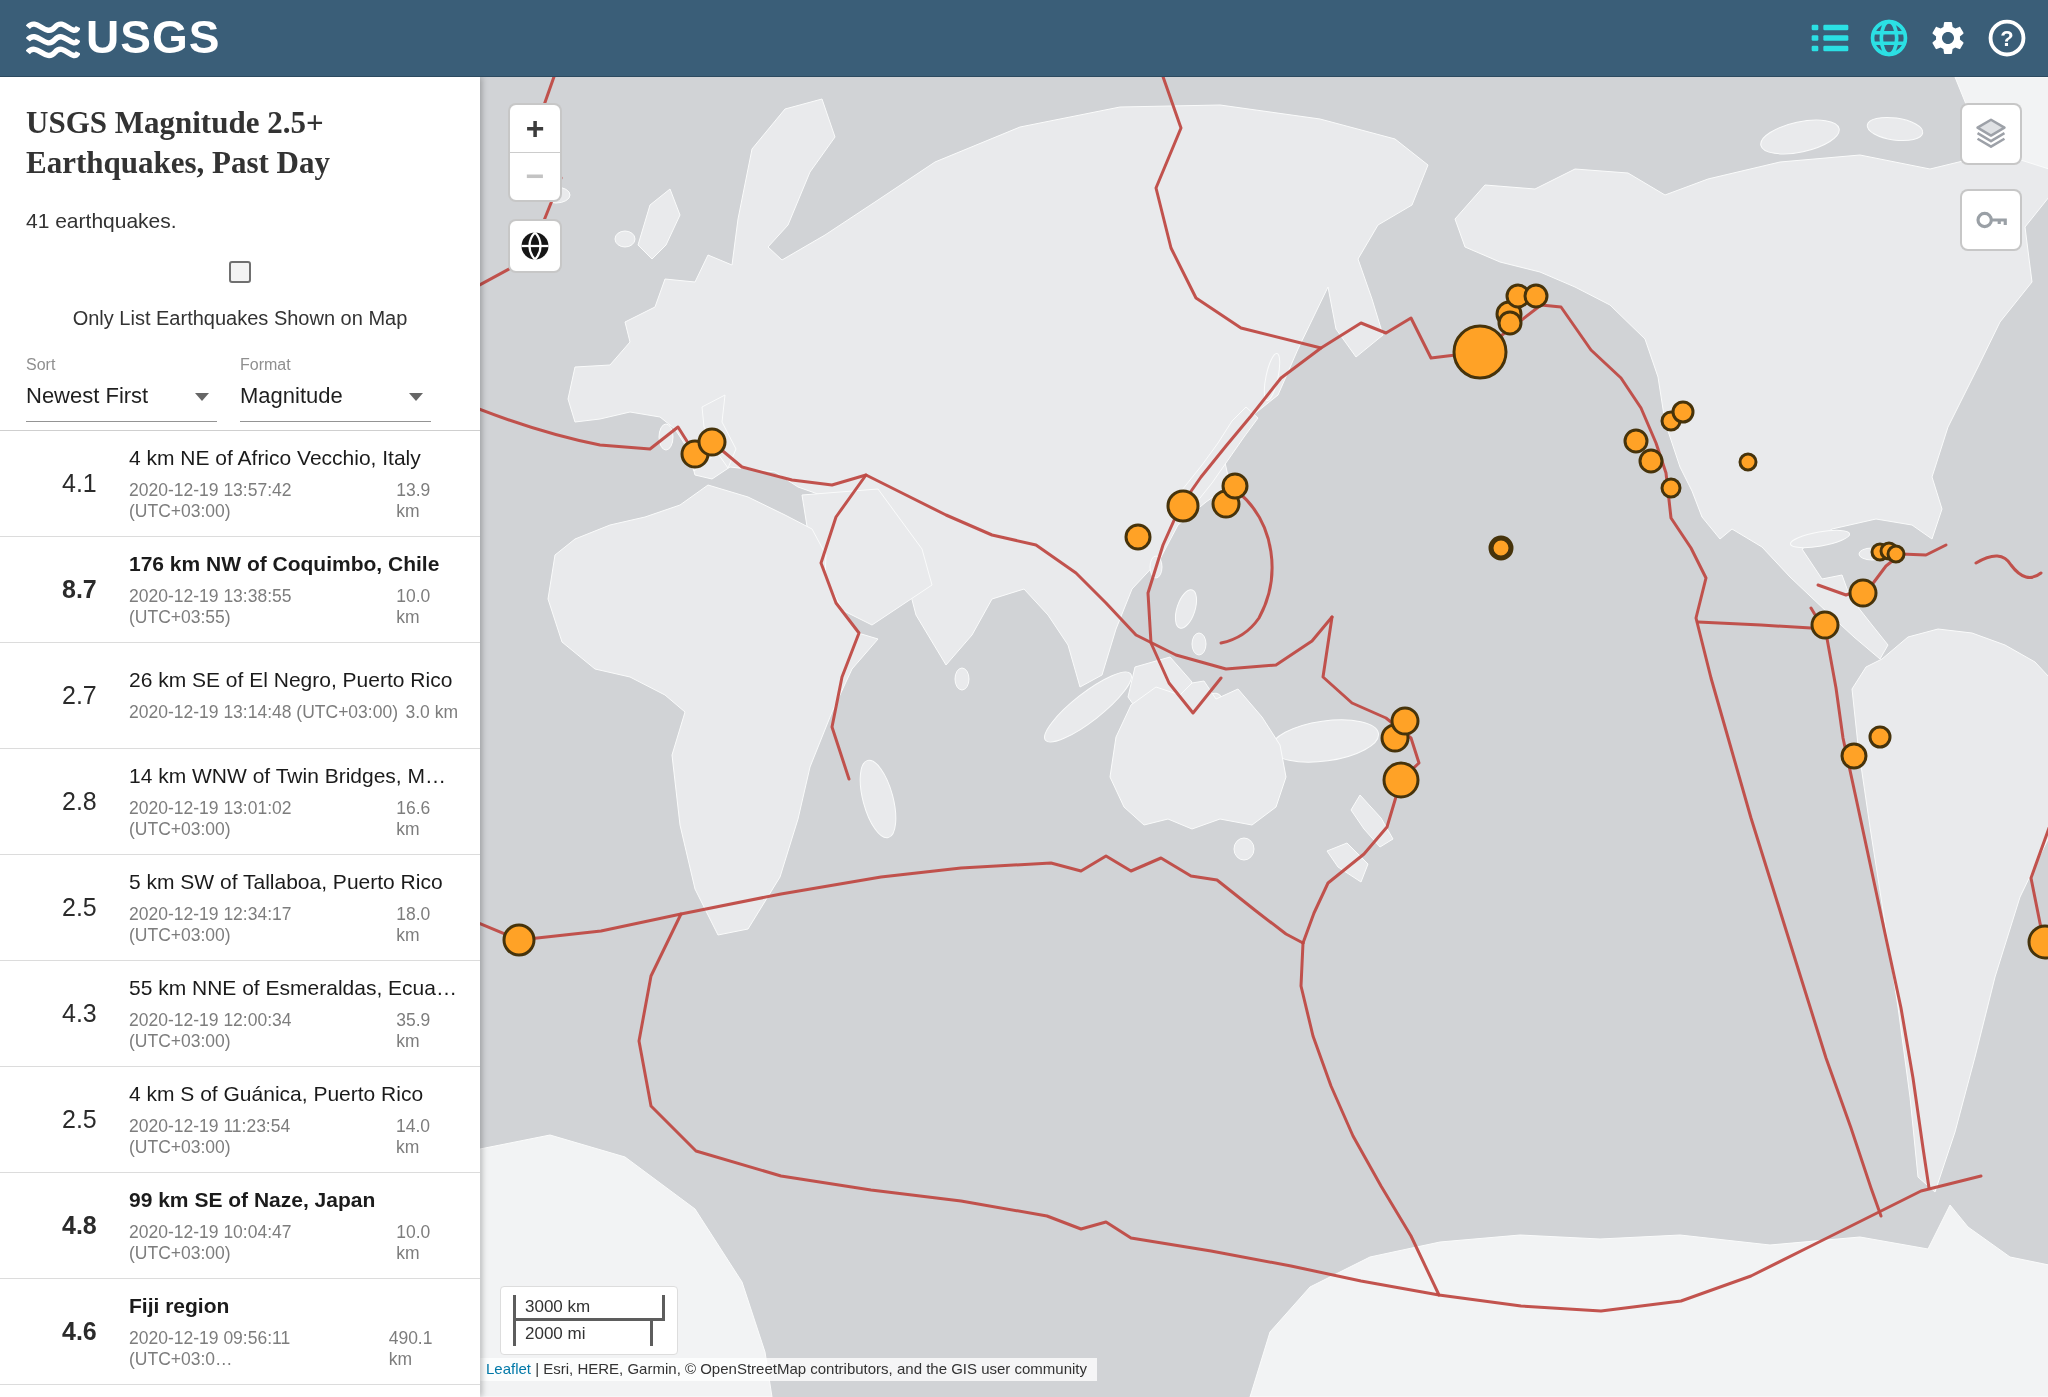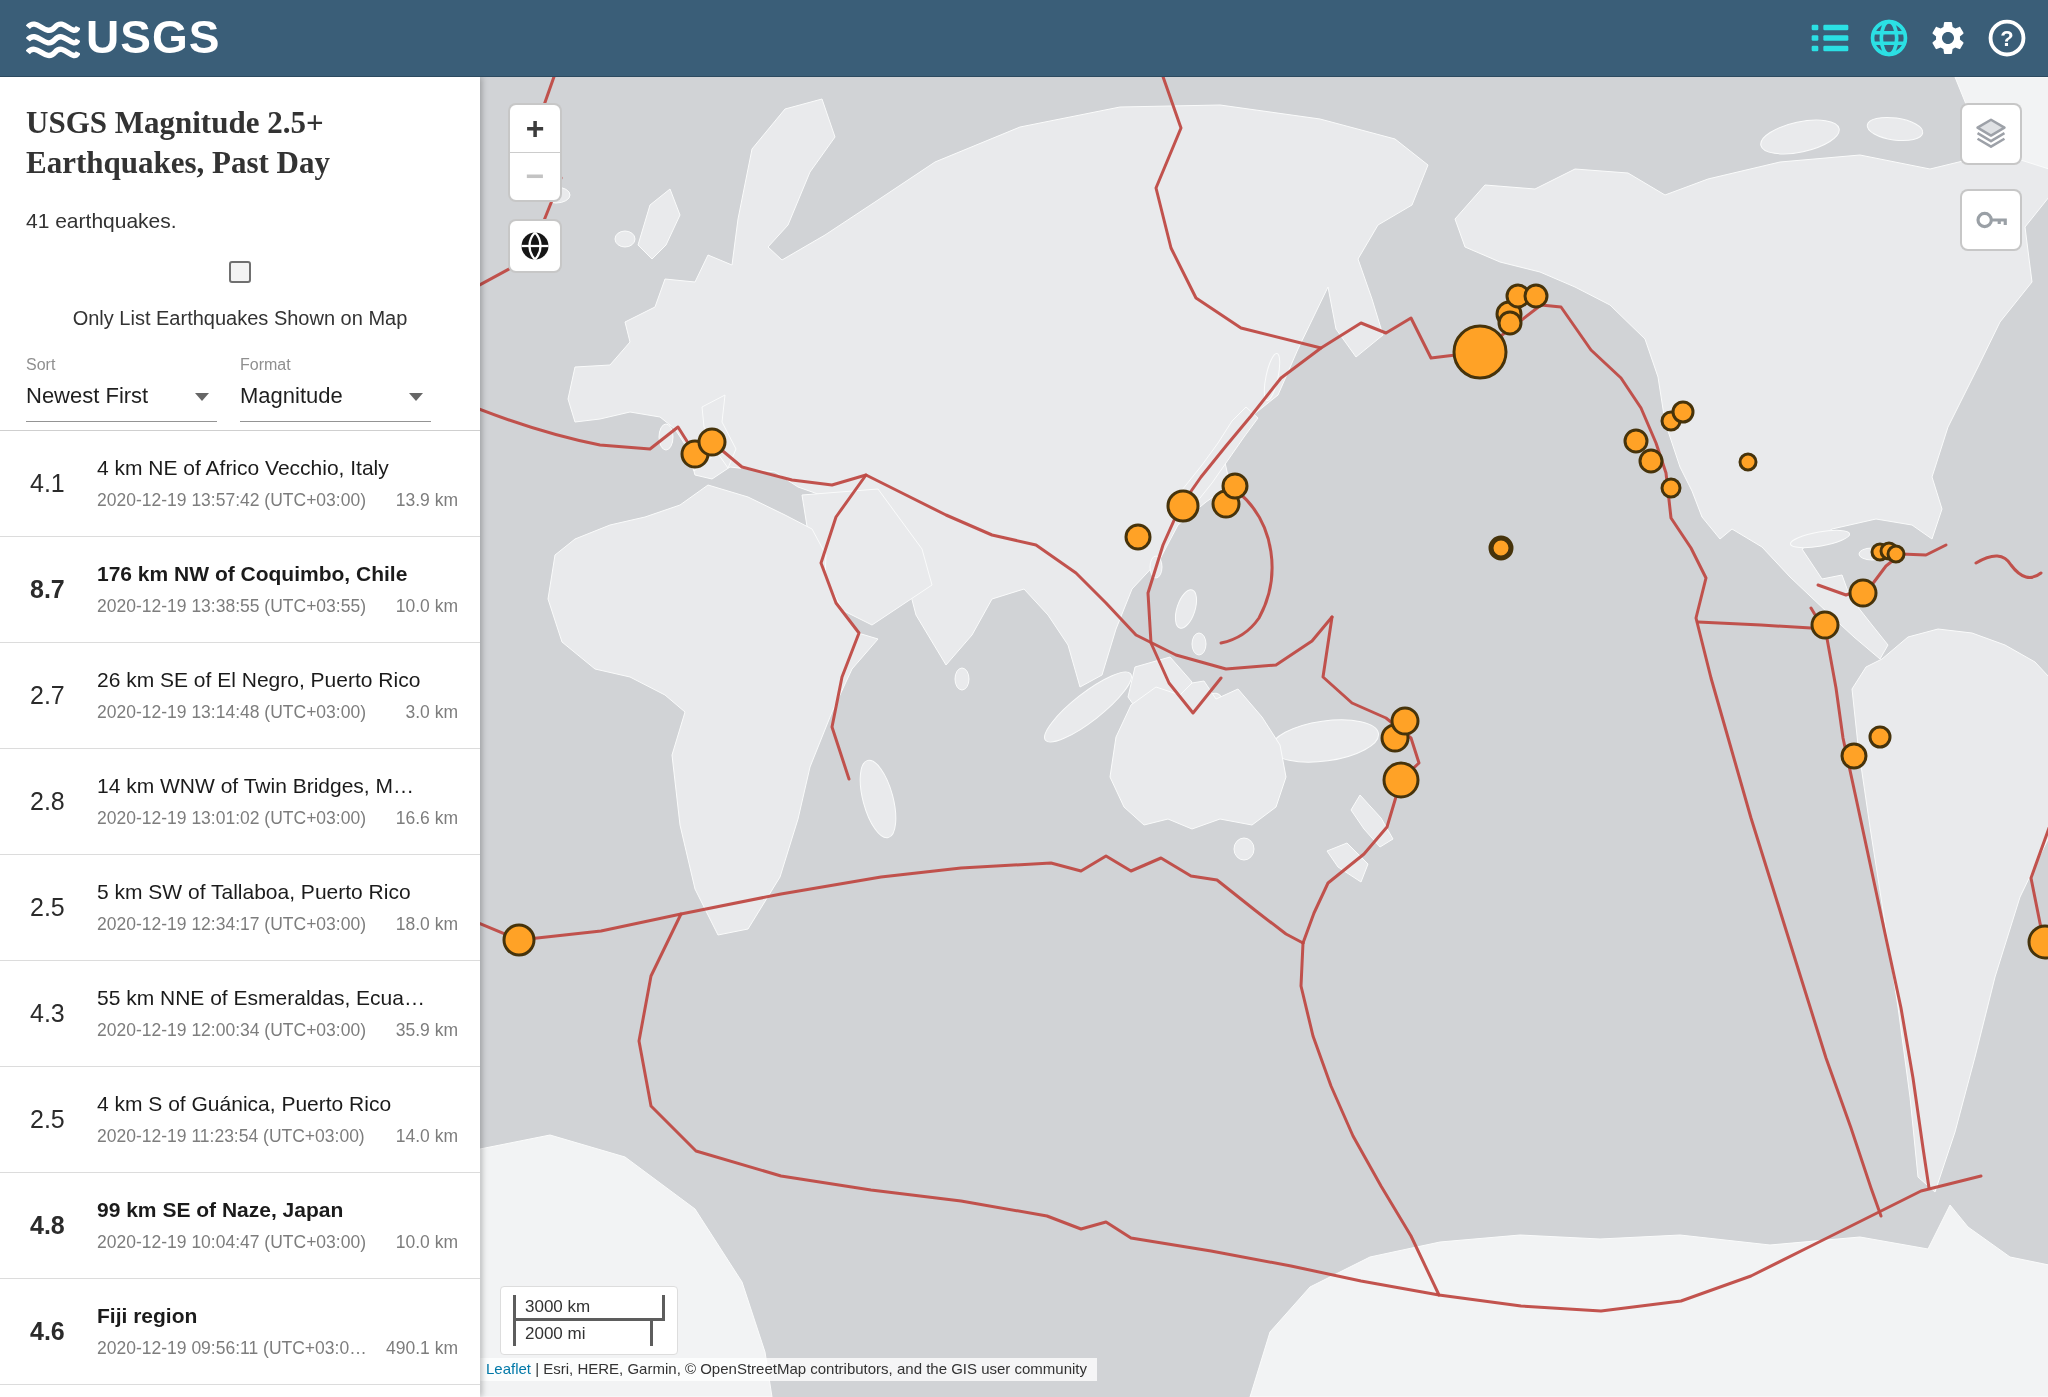--- a/index.html
+++ b/index.html
@@ -21,21 +21,21 @@
   .check-row{margin-top:28px;display:flex;align-items:center;gap:24px;cursor:pointer;flex-direction:column;}
   .checkbox{width:22px;height:22px;border:2px solid #707070;border-radius:3px;background:#f4f4f4;flex:none;box-sizing:border-box;}
   .check-label{font-size:20px;color:#333;}
   .selects{margin-top:26px;display:flex;}
   .sel{width:200px;margin-right:23px;position:relative;border-bottom:1px solid #949494;padding-bottom:12px;cursor:pointer;}
   .sel-label{font-size:16px;color:#8f8f8f;}
   .sel-value{font-size:22px;color:#1f1f1f;margin-top:9px;}
   .caret{position:absolute;right:8px;bottom:20px;width:0;height:0;border-left:7px solid transparent;border-right:7px solid transparent;border-top:8px solid #666;}
   .quake-list{flex:1;border-top:1px solid #cfcfcf;overflow:hidden;}
   .quake-row{height:106px;border-bottom:1px solid #dcdcdc;display:flex;align-items:center;box-sizing:border-box;cursor:pointer;}
-  .quake-row .mag{flex:0 0 67px;padding-left:30px;font-size:25px;color:#2b2b2b;}
+  .quake-row .mag{flex:0 0 67px;padding-left:30px;font-size:25px;color:#2b2b2b;margin-left:32px;}
   .quake-row .qbody{flex:1;padding-right:22px;min-width:0;}
   .quake-row .place{font-size:21px;color:#1b1b1b;margin-bottom:10px;white-space:nowrap;overflow:hidden;}
   .quake-row .meta{display:flex;justify-content:space-between;font-size:17.5px;color:#7d7d7d;}
   .quake-row.sig .mag,.quake-row.sig .place{font-weight:700;}
 
   
   .map{position:absolute;left:480px;top:77px;width:1568px;height:1320px;overflow:hidden;background:#d1d3d6;}
   .basemap{position:absolute;left:0;top:0;width:100%;height:100%;}
   .land{fill:#e9eaec;stroke:#fafbfb;stroke-width:1;}
   .ice{fill:#f2f3f4;stroke:#fafbfb;stroke-width:1;}

